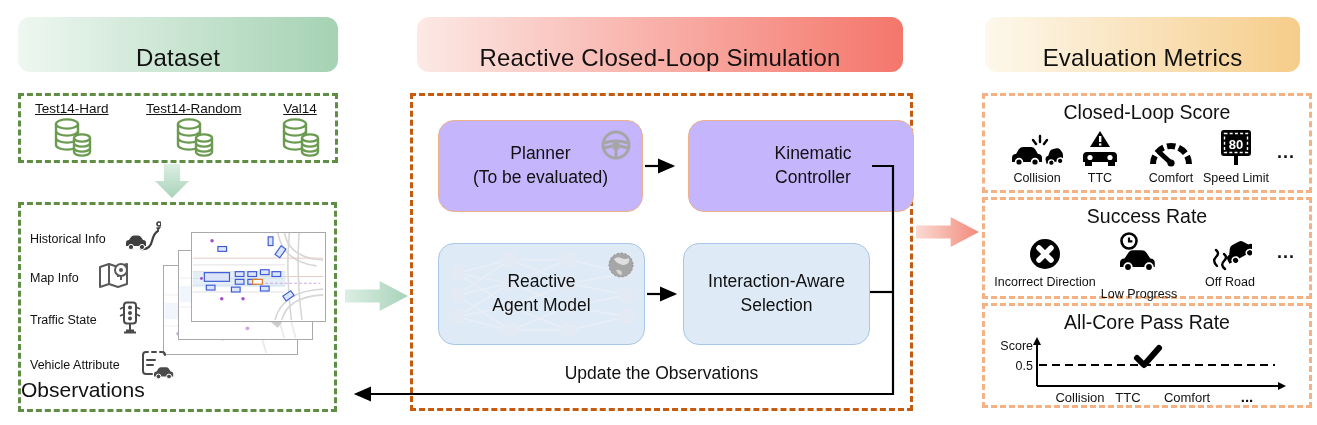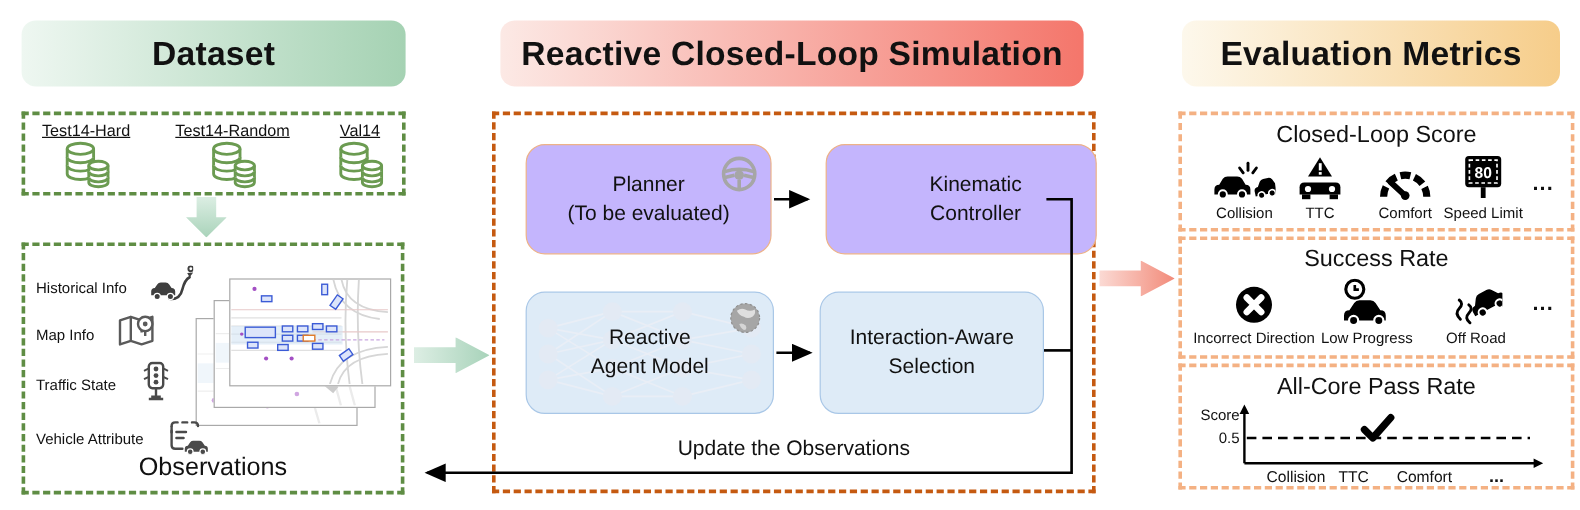--- a/index.html
+++ b/index.html
@@ -1,42 +1,42 @@
 <!DOCTYPE html>
 <html><head>
 <meta charset="utf-8">
 <style>
   html,body{margin:0;padding:0;background:#fff;}
   .canvas{position:relative;width:1317px;height:425px;background:#fff;
           font-family:"Liberation Sans",sans-serif;color:#111;overflow:hidden;}
   
   .hdr{position:absolute;top:17px;height:55px;border-radius:12px;
-       display:flex;align-items:center;justify-content:center;
-       font-weight:bold;font-size:28px;letter-spacing:.2px;}
+       display:flex;align-items:flex-end;justify-content:center;
+       font-weight:normal;font-size:24px;letter-spacing:.2px;}
   #hdr-dataset{left:18px;width:320px;background:linear-gradient(90deg,#eef7f1 0%,#a5d2b3 100%);}
   #hdr-sim{left:417px;width:486px;background:linear-gradient(90deg,#fce9e5 0%,#f4766b 100%);}
   #hdr-metrics{left:985px;width:315px;background:linear-gradient(90deg,#fdf8ec 0%,#f6cd8a 100%);}
   
   .greenbox{position:absolute;border:3px dashed #5f8d44;background:#fff;box-sizing:border-box;}
   #src-box{left:18px;top:93px;width:320px;height:70px;display:flex;justify-content:space-between;padding:3px 14px 0 14px;}
   .ds-col{display:flex;flex-direction:column;align-items:center;}
   .ds-label{font-size:13.5px;margin-top:2px;text-decoration:underline;}
   #down-arrow{position:absolute;left:155px;top:164px;width:34px;height:34px;
       background:linear-gradient(180deg,#dceee3,#a9d3ba);
       clip-path:polygon(26% 0,74% 0,74% 50%,100% 50%,50% 100%,0 50%,26% 50%);}
   #obs-box{left:18px;top:202px;width:319px;height:210px;}
   .obs-row{position:absolute;display:flex;align-items:center;gap:19px;left:9px;}
   .obs-label{font-size:12.5px;white-space:nowrap;}
   #obs-row-0{top:16px;}#obs-row-1{top:56px;}#obs-row-2{top:96px;}#obs-row-3{top:142px;}
   .map-panel{position:absolute;background:#fff;border:1.5px solid #a9a9a9;width:135px;height:90px;box-sizing:border-box;}
   #map-back{left:142px;top:60px;}
   #map-mid{left:157px;top:45px;}
   #map-front{left:170px;top:27px;}
   .faded{opacity:.5;}
-  #obs-caption{position:absolute;left:0;right:0;top:173px;text-align:center;font-size:21px;}
+  #obs-caption{position:absolute;left:0;right:0;top:173px;text-align:left;font-size:21px;}
   
   #sim-box{position:absolute;left:410px;top:93px;width:503px;height:318px;
       border:3px dashed #c55a11;background:#fff;box-sizing:border-box;}
   .sim-node{position:absolute;border-radius:16px;display:flex;flex-direction:column;
       align-items:center;justify-content:center;text-align:center;
       font-size:17.5px;line-height:1.35;box-sizing:border-box;}
   .orange-node{background:#c4b5fd;border:1.5px solid #edb288;}
   .blue-node{background:#deebf7;border:1.5px solid #a9c7e7;}
   #planner-box{left:438px;top:120px;width:205px;height:92px;}
   #kinematic-box{left:688px;top:120px;width:226px;height:92px;padding-left:24px;}
@@ -443,21 +443,21 @@
     <div class="metric-title">Success Rate</div>
     <div class="mi" style="left:8px;top:32px;">
       <span class="ic">
         <svg width="36" height="36" viewBox="0 0 36 36">
           <circle cx="18" cy="18" r="15" fill="#000"></circle>
           <path d="M12 12 L24 24 M24 12 L12 24" stroke="#fff" stroke-width="5.5" stroke-linecap="round"></path>
         </svg>
       </span>
       <span class="mi-label">Incorrect Direction</span>
     </div>
-    <div class="mi" style="left:102px;top:32px;">
+    <div class="mi" style="left:102px;top:32px;gap:12px;">
       <span class="ic">
         <svg width="46" height="40" viewBox="0 0 46 40">
           <circle cx="13" cy="9" r="7.5" fill="#fff" stroke="#000" stroke-width="2.6"></circle>
           <path d="M13 5.5 v3.8 h3.4" stroke="#000" stroke-width="2.2" fill="none"></path>
           <path d="M4 31 q0 -4.5 4.5 -4.5 l4 -6 q1.5 -2.2 4.4 -2.2 h9 q2.9 0 4.4 2.2 l4 6 q4.5 0 4.5 4.5 v4 h-34.8 z" fill="#000"></path>
           <circle cx="12" cy="35" r="3.8" fill="#000" stroke="#fff" stroke-width="1.8"></circle>
           <circle cx="33" cy="35" r="3.8" fill="#000" stroke="#fff" stroke-width="1.8"></circle>
         </svg>
       </span>
       <span class="mi-label">Low Progress</span>

